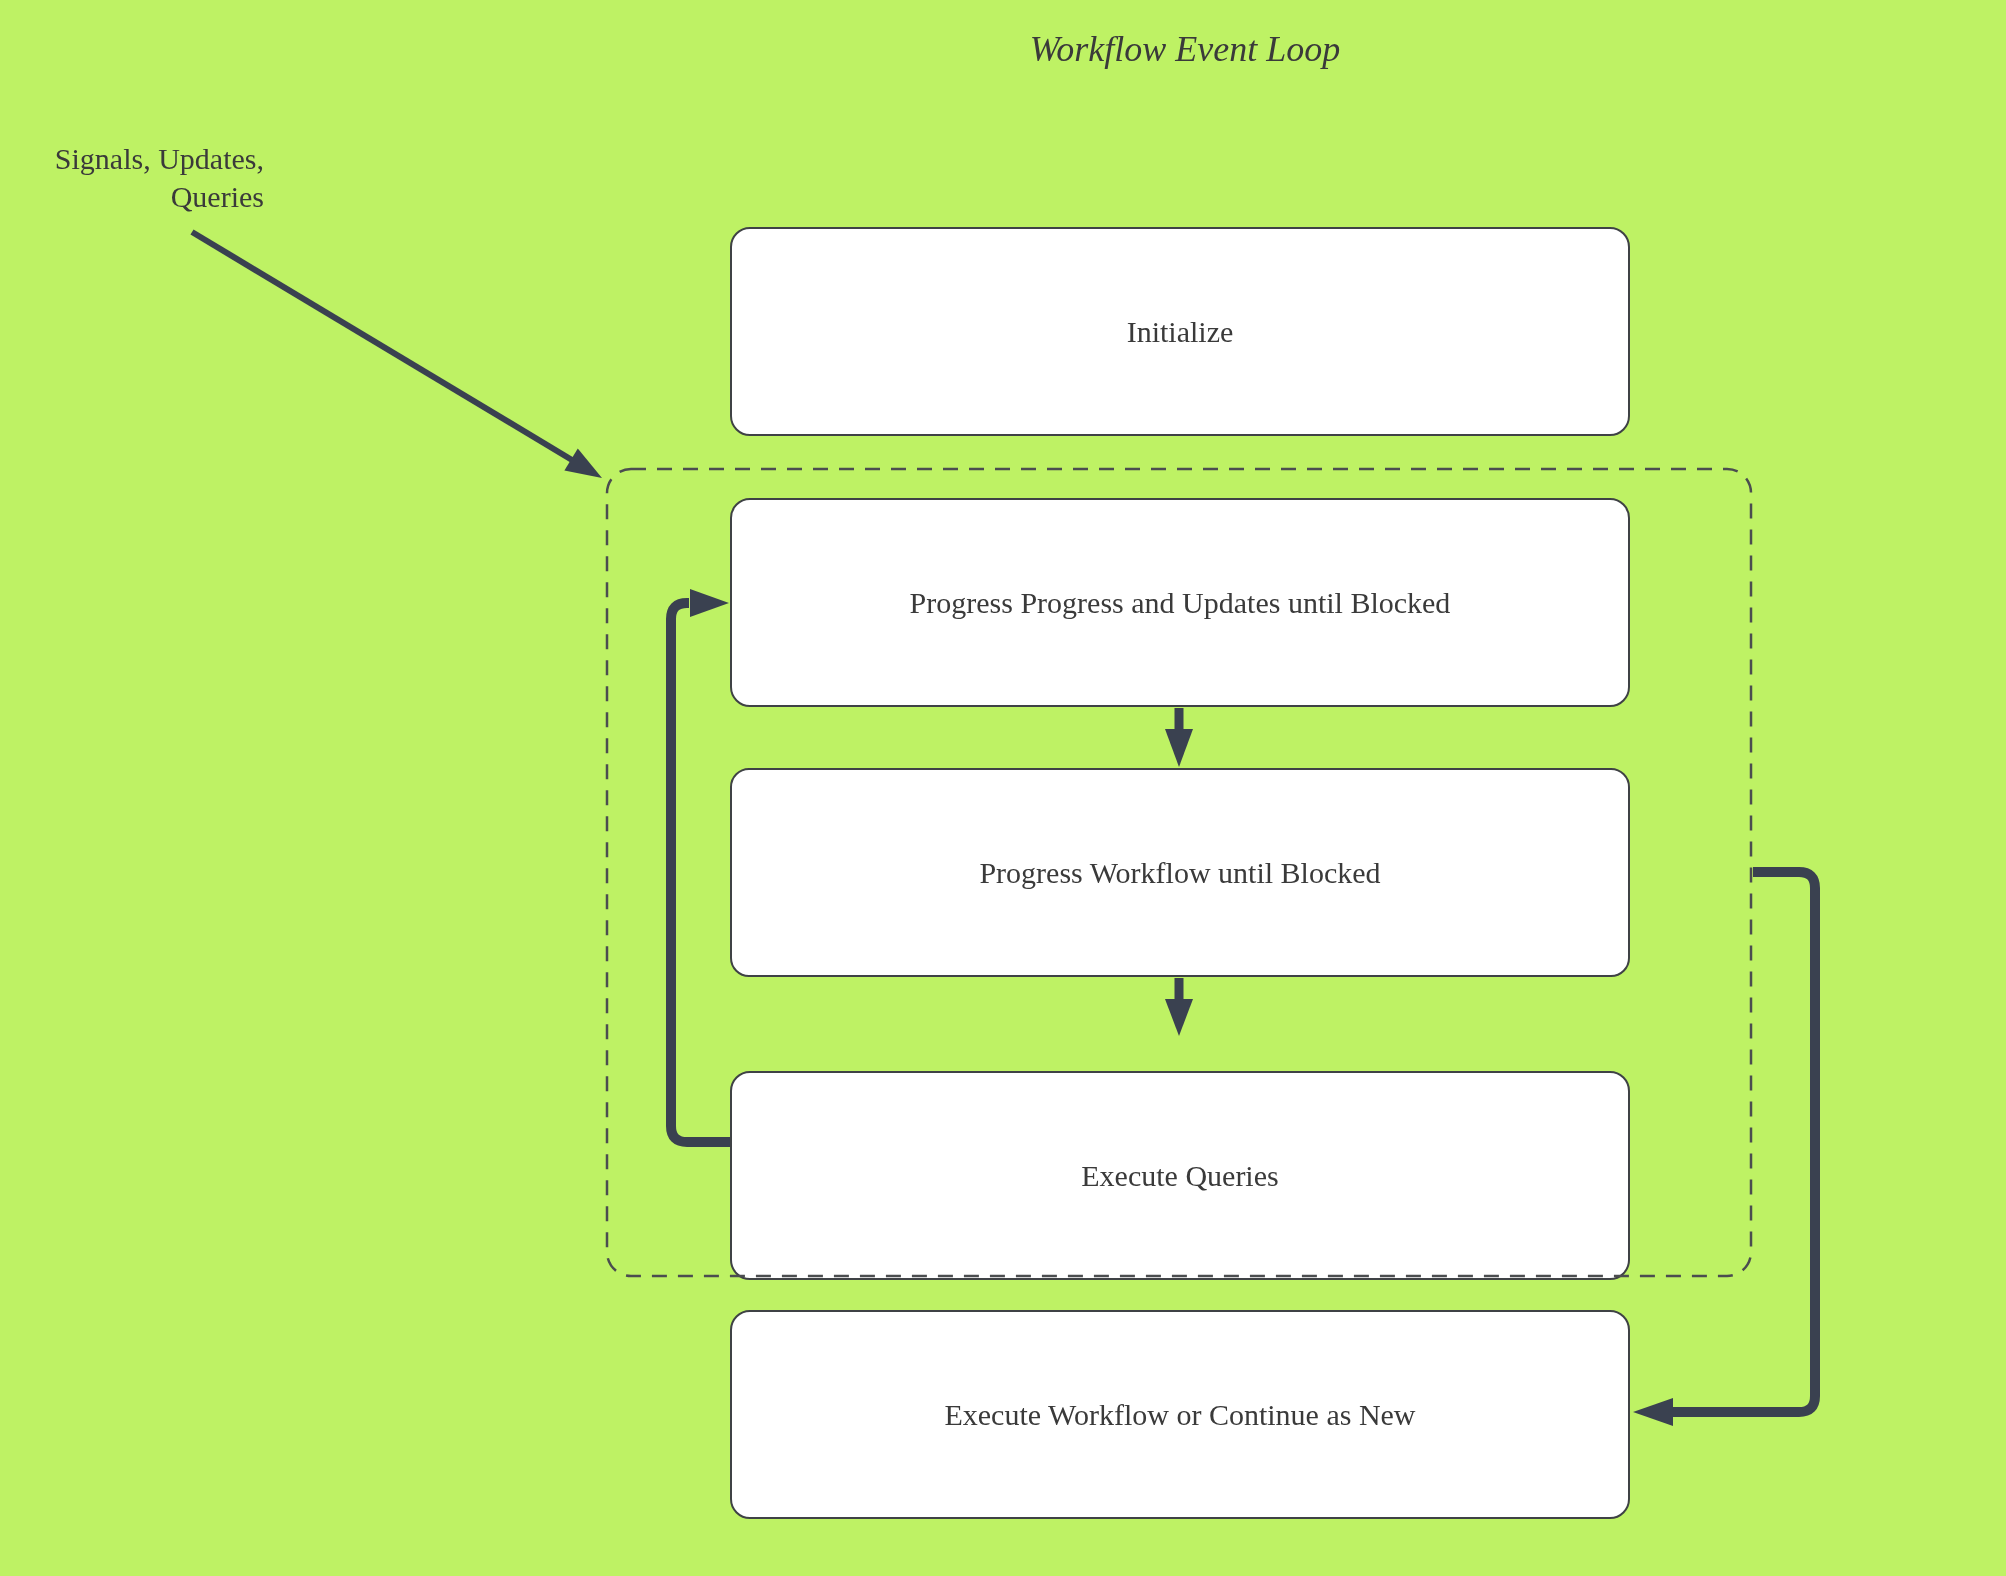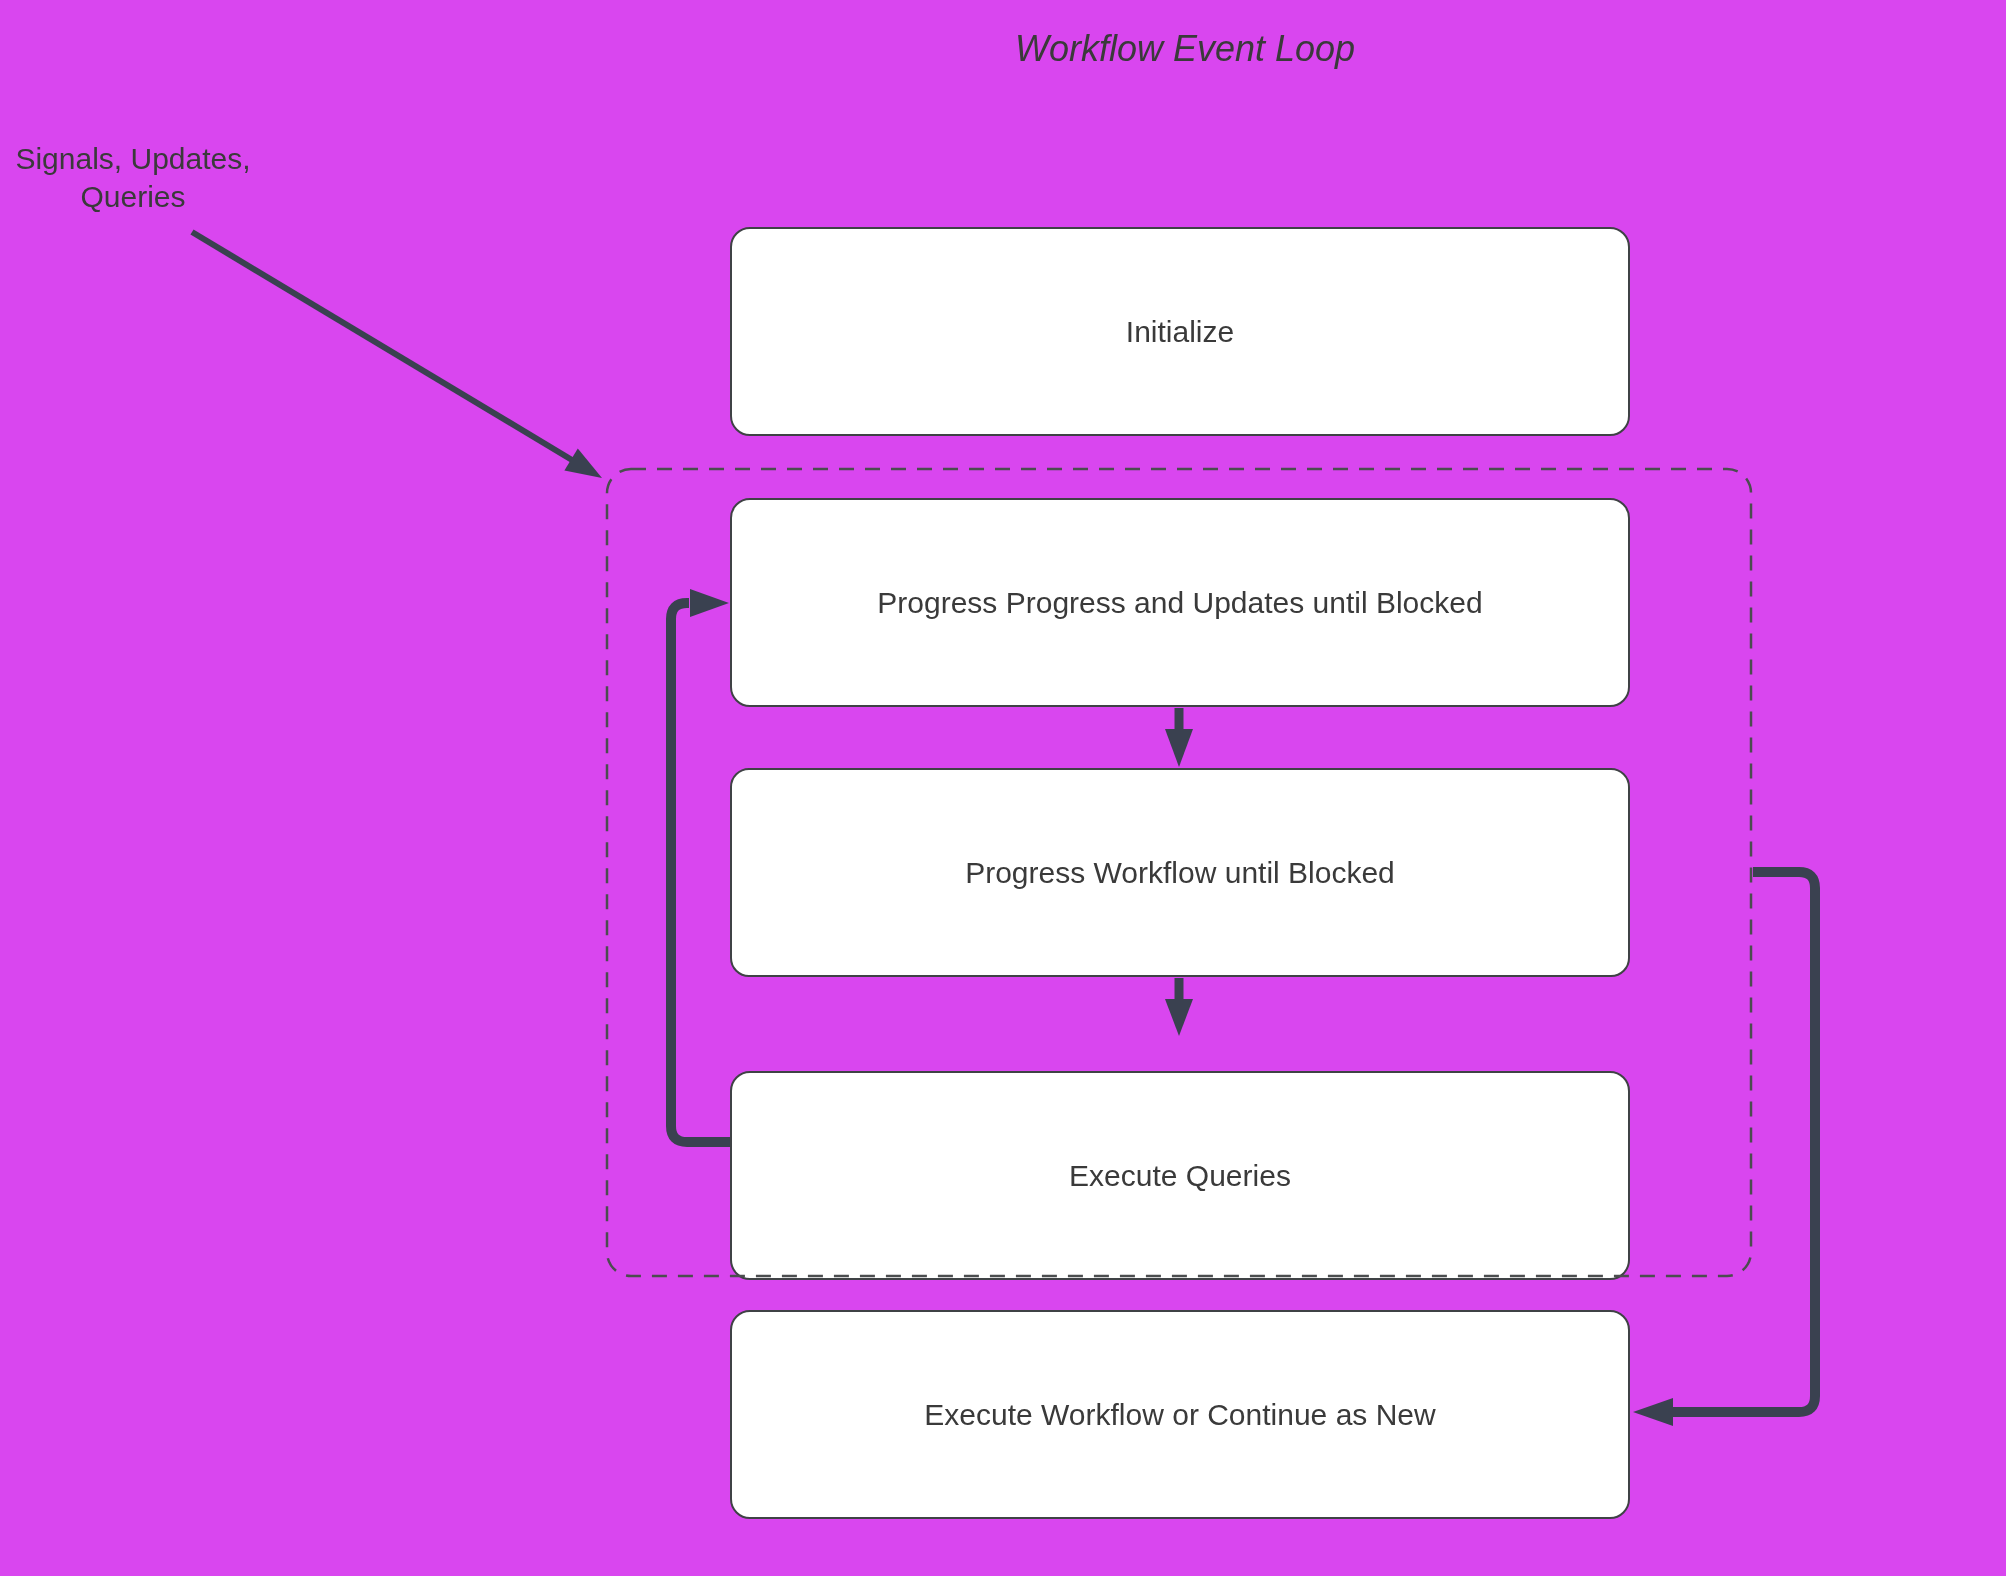--- a/index.html
+++ b/index.html
@@ -1,21 +1,21 @@
 <!DOCTYPE html>
 <html><head>
 <meta charset="utf-8">
 <style>
   html, body { margin: 0; padding: 0; background: #ffffff; }
   #canvas {
     position: relative;
     width: 2006px;
     height: 1576px;
-    background: #d946ef;
-    font-family: Liberation Sans, sans-serif;
+    background: #bef264;
+    font-family: Liberation Serif, serif;
     overflow: hidden;
   }
   .node {
     position: absolute;
     left: 730px;
     width: 896px;
     height: 205px;
     background: #ffffff;
     border: 2px solid #3f4245;
     border-radius: 20px;
@@ -41,21 +41,21 @@
     font-size: 36px;
     font-style: italic;
     color: #3a3a3a;
     z-index: 2;
   }
   #input-label {
     position: absolute;
     left: 2px;
     top: 140px;
     width: 262px;
-    text-align: center;
+    text-align: right;
     font-size: 30px;
     line-height: 38px;
     color: #3a3a3a;
     z-index: 2;
   }
   #arrow-layer {
     position: absolute;
     left: 0; top: 0;
     width: 2006px;
     height: 1576px;

